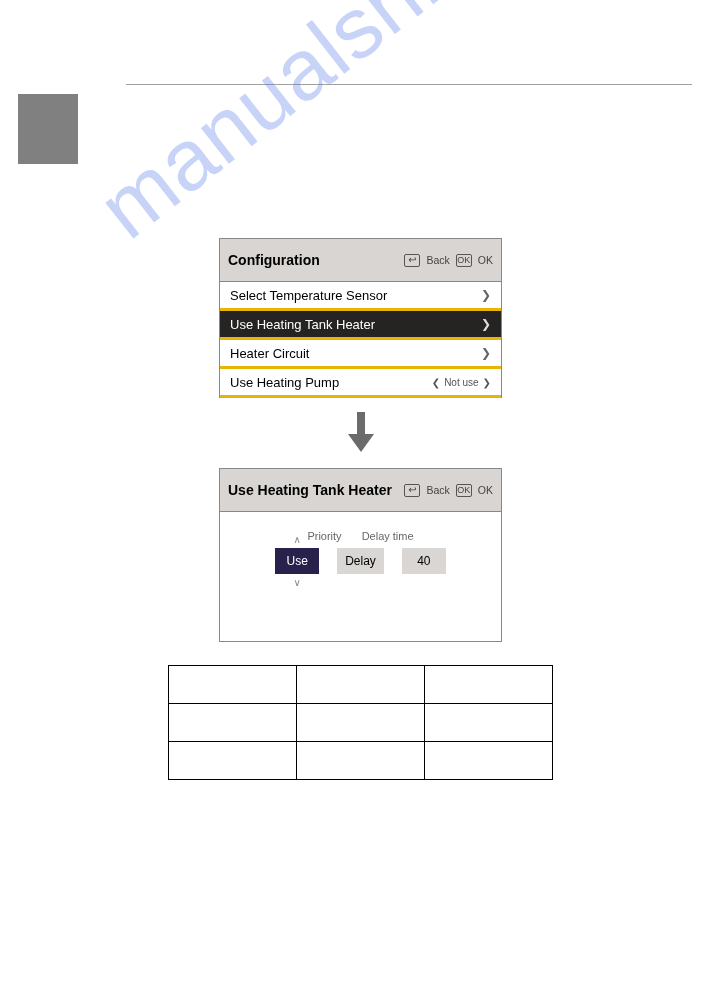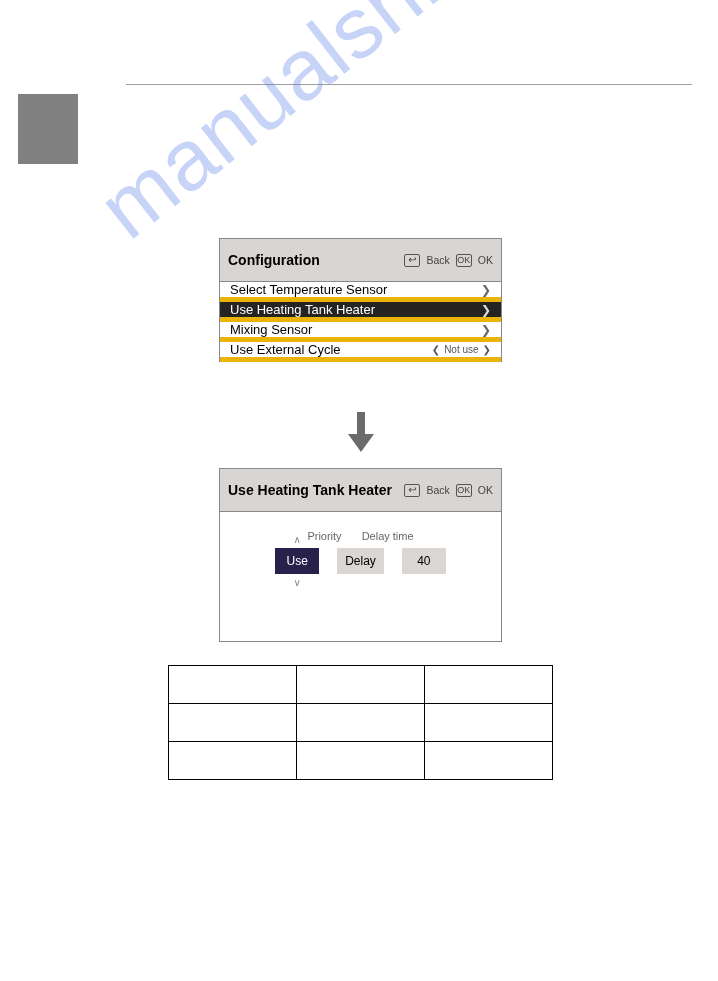--- a/index.html
+++ b/index.html
@@ -10,21 +10,21 @@
   .screen1 { position: absolute; left: 219px; top: 238px; width: 283px; background: #fff; }
   .screen2 { position: absolute; left: 219px; top: 468px; width: 283px; background: #fff; }
 
   .titlebar { background: #d8d5d3; height: 44px; display: flex; align-items: center; padding: 0 8px; border: 1px solid #888; }
   .titlebar .title { font-weight: bold; font-size: 14px; color: #000; flex: 1; }
   .titlebar .actions { display: flex; align-items: center; gap: 6px; font-size: 10.5px; color: #444; }
   .icon-box { display: inline-flex; align-items: center; justify-content: center; width: 16px; height: 13px; border: 1.5px solid #555; border-radius: 2px; font-size: 9px; }
   .icon-back-inner { font-size: 10px; line-height: 1; }
 
   .list { border-left: 1px solid #888; border-right: 1px solid #888; }
-  .list-row { height: 20px; display: flex; align-items: center; padding: 0 10px; font-size: 13px; color: #000; border-bottom: 5px solid #eab308; background: #fff; justify-content: space-between; }
+  .list-row { height: 29px; display: flex; align-items: center; padding: 0 10px; font-size: 13px; color: #000; border-bottom: 3px solid #eab308; background: #fff; justify-content: space-between; }
   .list-row.selected { background: #262323; color: #fff; }
   .chev { font-size: 12px; color: #666; }
   .selected .chev { color: #ddd; }
   .val-ctl { display: flex; align-items: center; gap: 4px; font-size: 10px; color: #555; }
 
   .screen2 .body { border: 1px solid #888; border-top: 0; height: 130px; padding-top: 18px; display: flex; flex-direction: column; align-items: center; }
   .labels-row { display: flex; gap: 20px; font-size: 11px; color: #666; margin-bottom: 6px; }
   .controls-row { display: flex; align-items: center; gap: 18px; }
   .pill { min-width: 44px; height: 26px; display: flex; align-items: center; justify-content: center; font-size: 12px; background: #d9d6d4; color: #000; padding: 8px 8px; }
   .pill.selected { background: #27214c; color: #fff; }
@@ -66,25 +66,25 @@
   <div class="list">
     <div class="list-row">
       <span>Select Temperature Sensor</span>
       <span class="chev">❯</span>
     </div>
     <div class="list-row selected">
       <span>Use Heating Tank Heater</span>
       <span class="chev">❯</span>
     </div>
     <div class="list-row">
-      <span>Mixing Sensor</span>
+      <span>Heater Circuit</span>
       <span class="chev">❯</span>
     </div>
     <div class="list-row">
-      <span>Use External Cycle</span>
+      <span>Use Heating Pump</span>
       <span class="val-ctl">
         <span>❮</span>
         <span>Not use</span>
         <span>❯</span>
       </span>
     </div>
   </div>
 </div>
 
 <div class="arrow-down">

